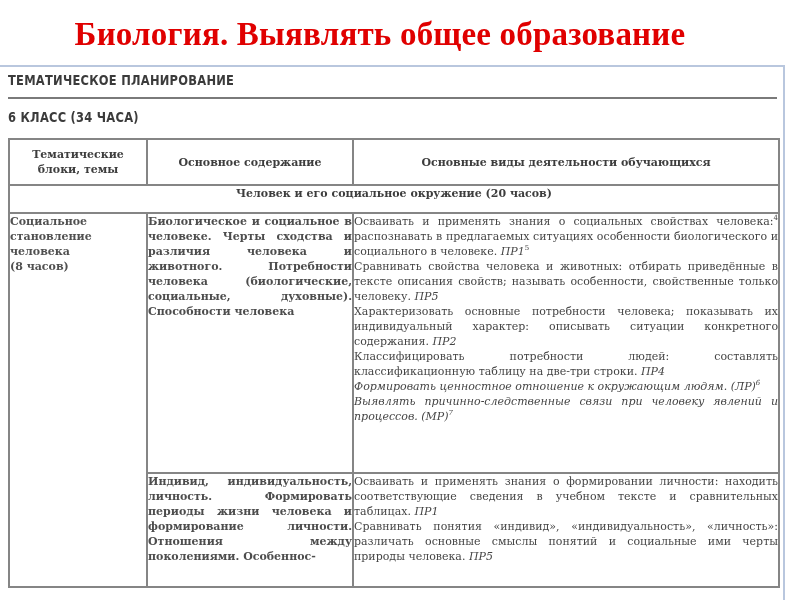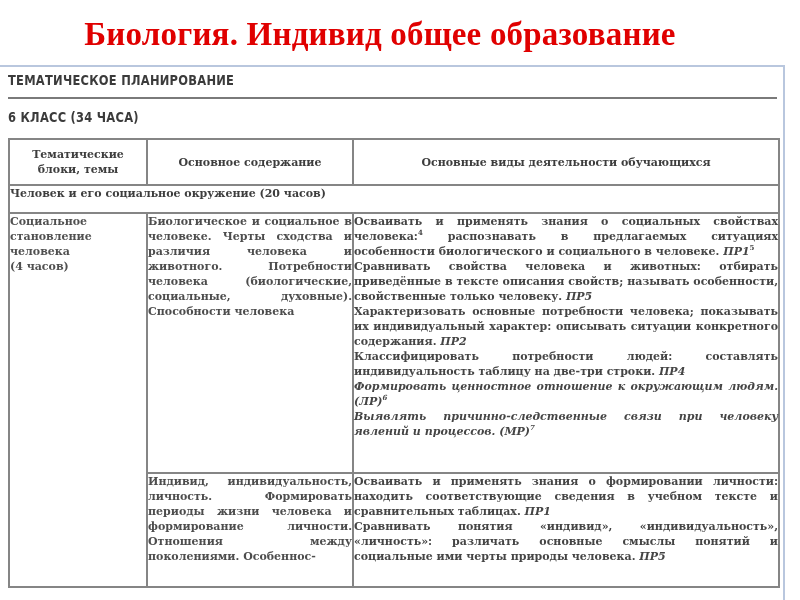--- a/index.html
+++ b/index.html
@@ -5,35 +5,35 @@
   html, body { margin:0; padding:0; background:#ffffff; }
   body { width:800px; height:600px; position:relative; overflow:hidden; font-family:"DejaVu Serif", serif; color:#3a3a3a; }
   .slide-title { position:absolute; left:0; top:16px; width:760px; text-align:center; font-family:"Liberation Serif", serif; font-weight:bold; font-size:33px; color:#e00000; letter-spacing:0.2px; }
   .frame { position:absolute; left:0; top:65px; width:785px; height:540px; border-right:2px solid #b9c7de; border-top:2px solid #b9c7de; box-sizing:border-box; }
   .section-heading { position:absolute; left:8px; top:72px; font-family:"DejaVu Sans", sans-serif; font-weight:bold; font-size:14px; color:#3b3b3b; transform:scaleX(0.82); transform-origin:left; letter-spacing:0.3px; }
   .rule { position:absolute; left:8px; top:97px; width:769px; height:2px; background:#7a7a7a; }
   .grade-heading { position:absolute; left:8px; top:109px; font-family:"DejaVu Sans", sans-serif; font-weight:bold; font-size:14px; color:#3b3b3b; transform:scaleX(0.82); transform-origin:left; letter-spacing:0.3px; }
   table.plan { position:absolute; left:8px; top:138px; width:770px; border-collapse:collapse; table-layout:fixed; font-family:"DejaVu Serif", serif; font-size:11px; line-height:15px; color:#404040; }
   table.plan td, table.plan th { border:2px solid #858585; vertical-align:top; padding:0; }
   table.plan th { font-weight:bold; text-align:center; vertical-align:middle; height:44px; font-size:11px; line-height:15px; color:#3d3d3d; }
-  .sec-row td { font-weight:bold; height:26px; vertical-align:middle; color:#3d3d3d; }
+  .sec-row td { text-align:center; font-weight:bold; height:26px; vertical-align:middle; color:#3d3d3d; }
   .c1 { padding:6px 8px 4px 11px; text-align:justify; font-weight:bold; color:#505050;margin-left:44px; }
   .c2 { padding:6px 10px 4px 11px; text-align:justify; font-weight:bold; color:#4d4d4d;margin-left:32px; }
-  .c3 { padding:6px 10px 4px 12px; font-weight:bold; color:#454545; }
+  .c3 { padding:6px 10px 4px 12px; font-weight:normal; color:#454545; }
   .act { display:block; text-align:justify; }
   .act.italic { font-style:italic; }
   .code { font-style:italic; }
   sup { font-size:7px; line-height:0; }
   .r1 td { height:258px; }
   .r2 td { height:112px; }
 </style>
 </head>
 <body>
 
-<div class="slide-title">Биология. Индивид общее образование</div>
+<div class="slide-title">Биология. Выявлять общее образование</div>
 
 <div class="frame"></div>
 
 <div class="section-heading">ТЕМАТИЧЕСКОЕ ПЛАНИРОВАНИЕ</div>
 <div class="rule"></div>
 <div class="grade-heading">6 КЛАСС (34 ЧАСА)</div>
 
 <table class="plan">
   <colgroup>
     <col style="width:138px">
@@ -45,28 +45,28 @@
     <th style="padding:0 18px;">Тематические блоки, темы</th>
     <th>Основное содержание</th>
     <th style="padding:0 56px;">Основные виды деятельности обучающихся</th>
   </tr>
   <tr class="sec-row">
     <td colspan="3">Человек и его социальное окружение (20 часов)</td>
   </tr>
   <tr class="r1">
     <td rowspan="2" class="c1">
       <span>Социальное становление человека</span><br>
-      <span>(4 часов)</span>
+      <span>(8 часов)</span>
     </td>
     <td class="c2">Биологическое и социальное в человеке. Черты сходства и различия человека и животного. Потребности человека (биологические, социальные, духовные). Способности человека</td>
     <td class="c3">
       <span class="act"><span>Осваивать и применять знания о социальных свойствах человека:</span><sup>4</sup><span> распознавать в предлагаемых ситуациях особенности биологического и социального в человеке. </span><span class="code">ПР1</span><sup>5</sup></span>
       <span class="act"><span>Сравнивать свойства человека и животных: отбирать приведённые в тексте описания свойств; называть особенности, свойственные только человеку. </span><span class="code">ПР5</span></span>
       <span class="act"><span>Характеризовать основные потребности человека; показывать их индивидуальный характер: описывать ситуации конкретного содержания. </span><span class="code">ПР2</span></span>
-      <span class="act"><span>Классифицировать потребности людей: составлять индивидуальность таблицу на две-три строки. </span><span class="code">ПР4</span></span>
+      <span class="act"><span>Классифицировать потребности людей: составлять классификационную таблицу на две-три строки. </span><span class="code">ПР4</span></span>
       <span class="act italic"><span>Формировать ценностное отношение к окружающим людям. (ЛР)</span><sup>6</sup></span>
       <span class="act italic"><span>Выявлять причинно-следственные связи при человеку явлений и процессов. (МР)</span><sup>7</sup></span>
     </td>
   </tr>
   <tr class="r2">
     <td class="c2">Индивид, индивидуальность, личность. Формировать периоды жизни человека и формирование личности. Отношения между поколениями. Особеннос-</td>
     <td class="c3">
       <span class="act"><span>Осваивать и применять знания о формировании личности: находить соответствующие сведения в учебном тексте и сравнительных таблицах. </span><span class="code">ПР1</span></span>
       <span class="act"><span>Сравнивать понятия «индивид», «индивидуальность», «личность»: различать основные смыслы понятий и социальные ими черты природы человека. </span><span class="code">ПР5</span></span>
     </td>

